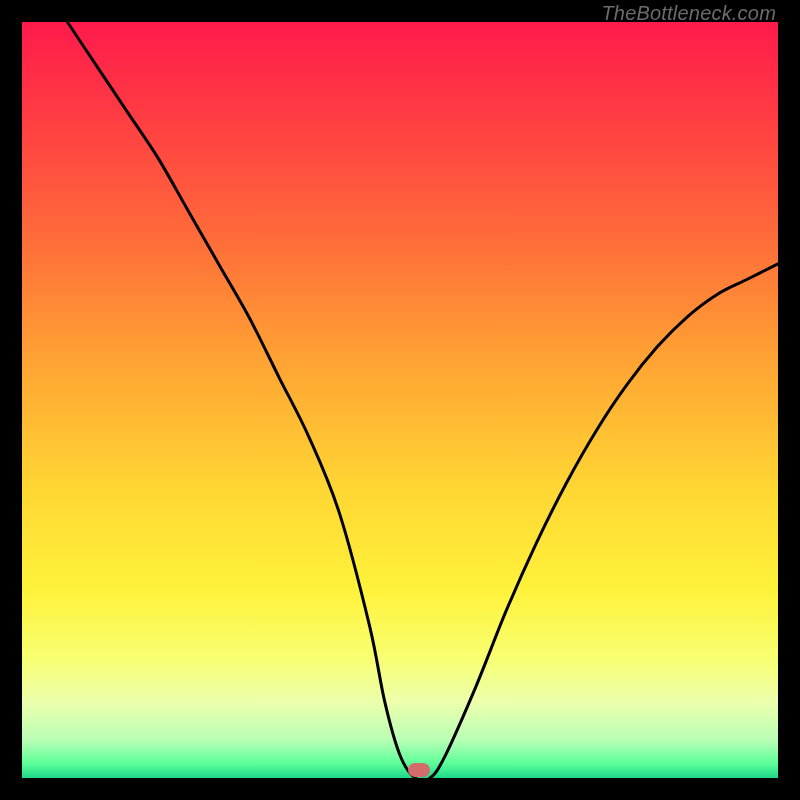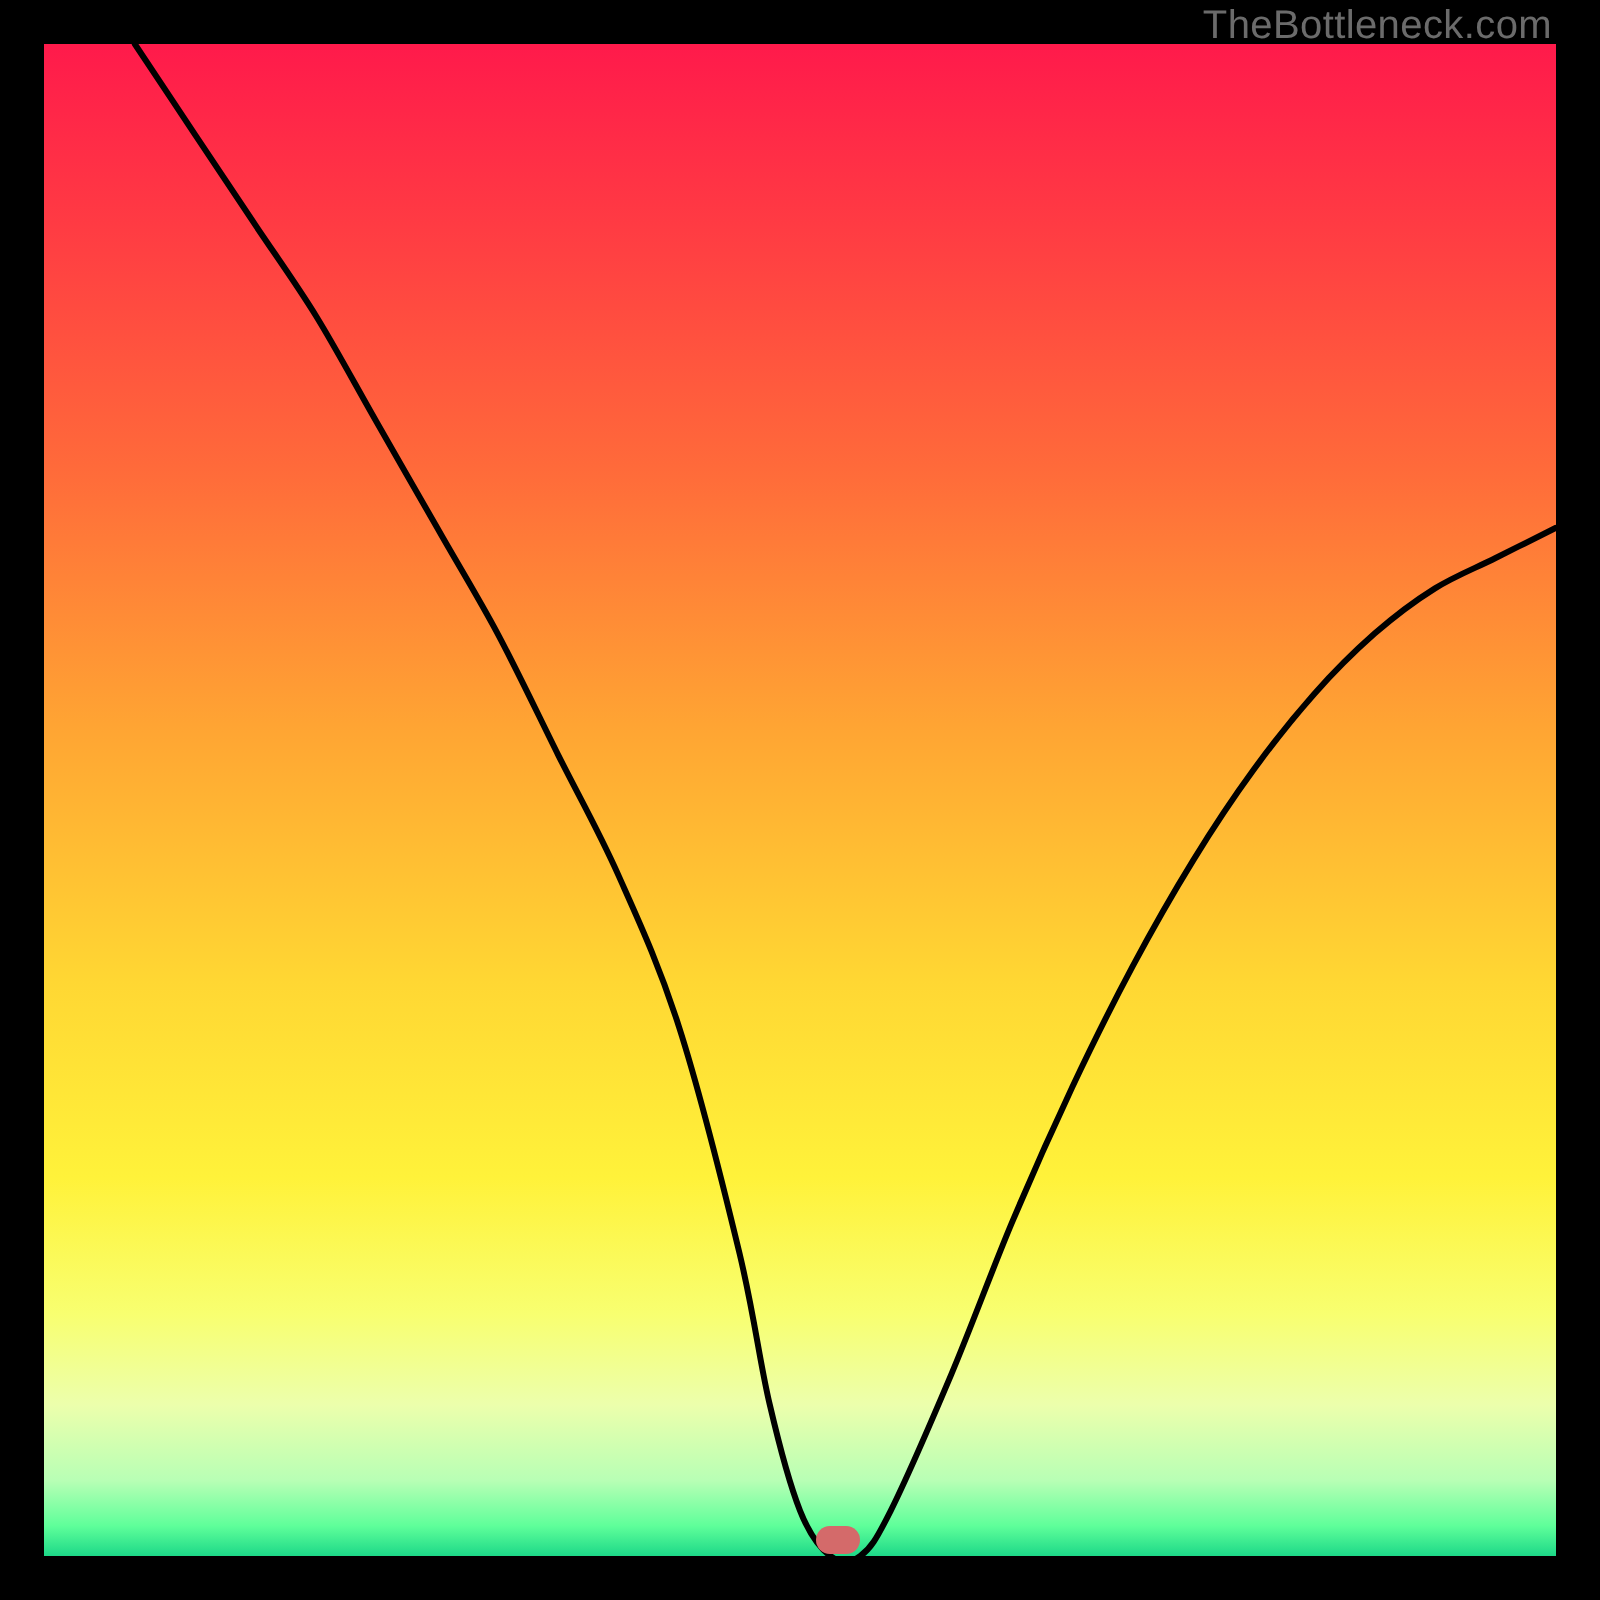--- a/index.html
+++ b/index.html
@@ -9,20 +9,21 @@
     height: 800px;
     background: #000;
     overflow: hidden;
     font-family: Arial, Helvetica, sans-serif;
   }
   .stage {
     position: relative;
     width: 800px;
     height: 800px;
     background: #000;
+    font-style: italic;
   }
   .plot {
     position: absolute;
     left: 22px;
     top: 22px;
     width: 756px;
     height: 756px;
     
   }
   svg.curve {

